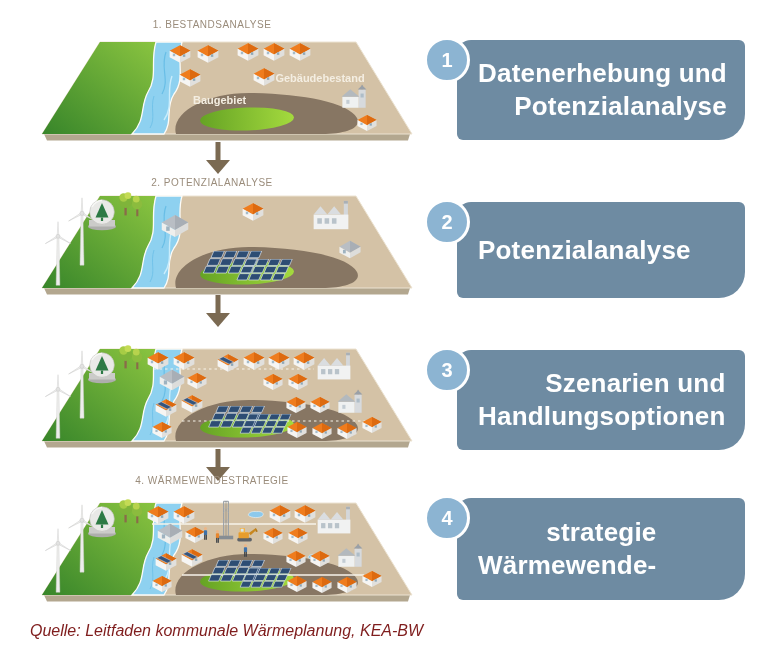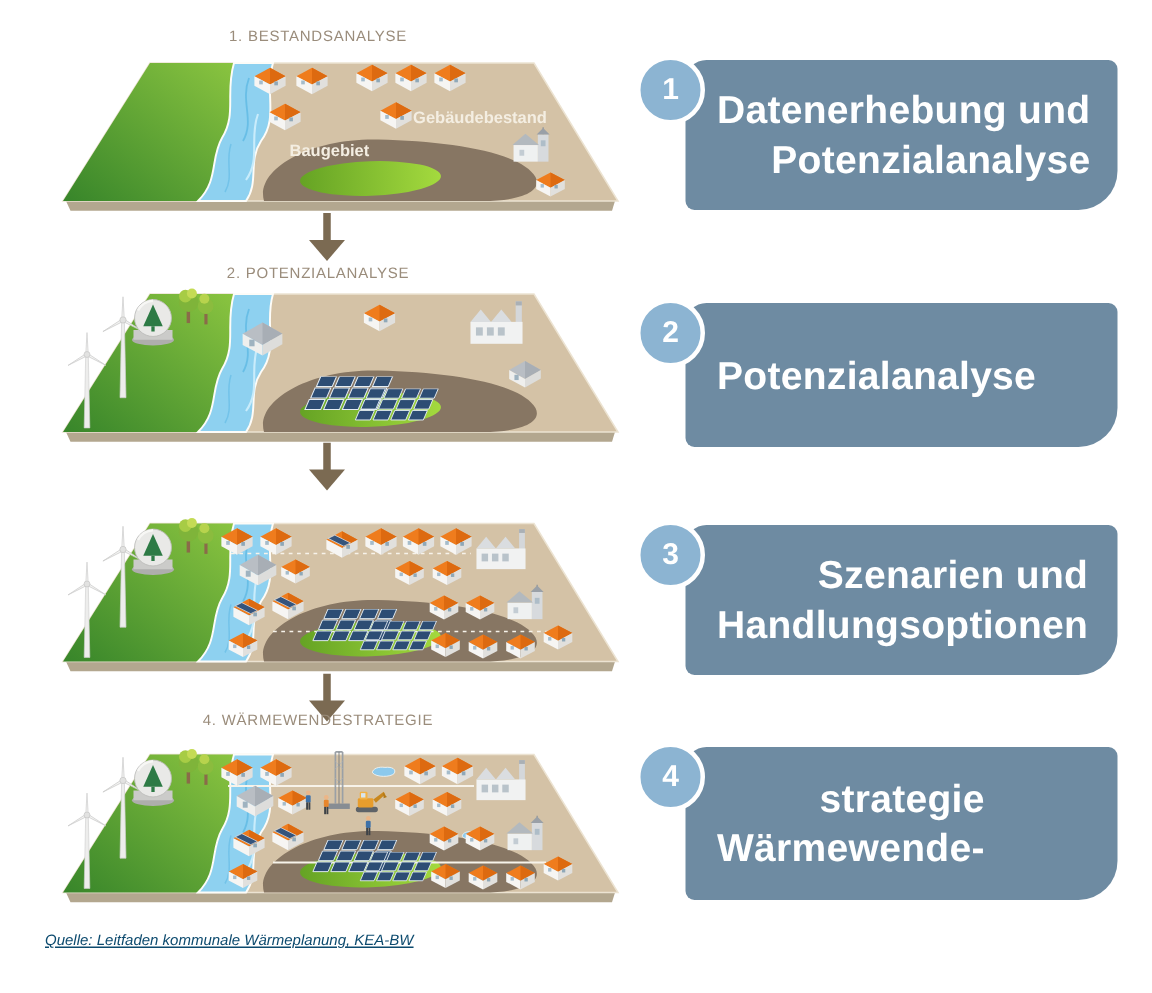--- a/index.html
+++ b/index.html
@@ -25,21 +25,21 @@
     display:flex; align-items:center; justify-content:center;
   }
   .step-text {
     padding-left:21px; padding-right:8px; color:#ffffff; font-weight:bold;
     font-size:26px; line-height:33px; letter-spacing:0.2px;text-align:right;
   }
   .step-line:empty { display:none; }
 
   .source {
     position:absolute; left:30px; top:622px; font-style:italic;
-    font-size:10px; color:#0c4a6e;text-decoration:underline;
+    font-size:16px; color:#7f1d1d;
   }
   .map-label { font-family:"Liberation Sans",sans-serif; font-weight:bold; font-size:11px; fill:#f4eee2; }
 </style>
 </head>
 <body>
 
 <div class="canvas">
 
   <svg width="0" height="0" style="position:absolute" aria-hidden="true">
     <defs>

